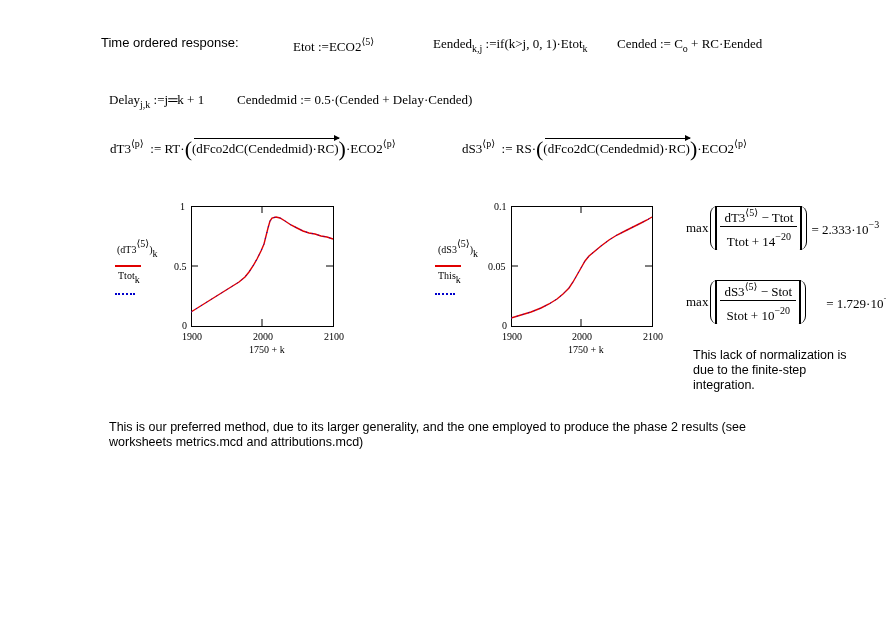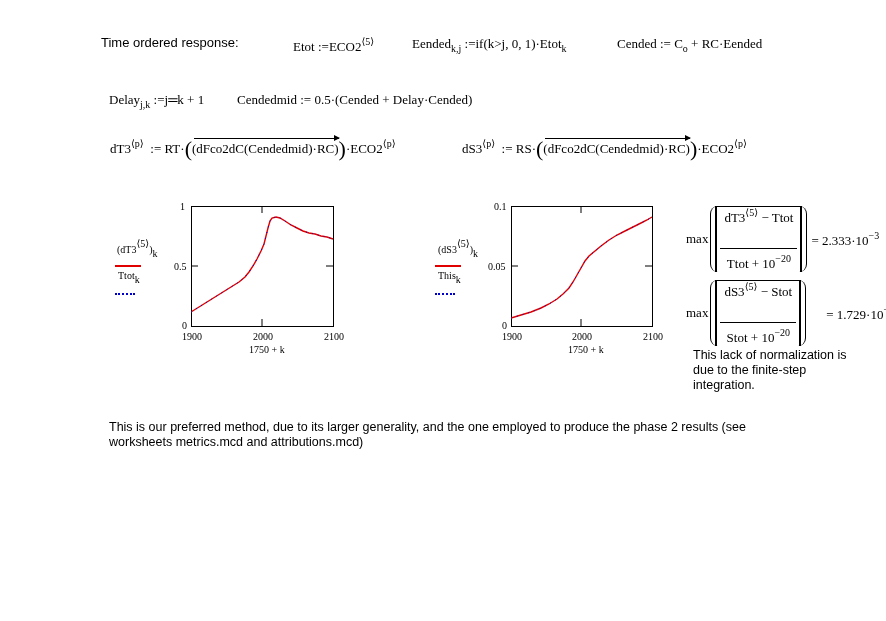--- a/index.html
+++ b/index.html
@@ -15,37 +15,37 @@
   sup { font-size:10px; vertical-align:6px; }
   .vecbox { display:inline-block; position:relative; }
   .vecbox .arrow { position:absolute; left:2px; right:0; top:-3px; height:1px; background:#000; }
   .vecbox .arrow::after { content:""; position:absolute; right:-1px; top:-3px; border-left:6px solid #000; border-top:3px solid transparent; border-bottom:3px solid transparent; }
   .bigparen { font-size:22px; vertical-align:-3px; }
   .plot-legend { font-size:10px; }
   .legend-red { position:absolute; width:26px; height:0; border-top:2px solid #e00000; }
   .legend-blue { position:absolute; width:20px; height:0; border-top:2px dotted #0000cc; }
   .tick { font-size:10px; position:absolute; }
   .frac { display:inline-block; text-align:center; vertical-align:middle; }
-  .frac .num { display:block; padding:0 4px 22px 4px; border-bottom:1px solid #000; }
+  .frac .num { display:block; padding:0 4px 0 4px; border-bottom:1px solid #000; }
   .frac .den { display:block; padding:4px 4px 0 4px; }
   .maxexpr { display:flex; align-items:center; }
   .absbars { border-left:2px solid #000; border-right:2px solid #000; padding:0 3px; position:relative; margin:0 2px; }
   .absbars-outer { border-left:1px solid #000; border-right:1px solid #000; padding:0 2px; position:relative; border-radius:8px; }
 </style>
 </head>
 <body>
 
 <div class="abs heading" style="left:101px; top:35px;">Time ordered response:</div>
 
 <div class="abs math" style="left:293px; top:36px;">
   <span>Etot</span>
   <span>:=</span><span>ECO2</span><sup>⟨5⟩</sup>
 </div>
 
-<div class="abs math" style="left:412px; top:36px;font-family:Liberation Serif, serif;">
+<div class="abs math" style="left:433px; top:36px;font-family:Liberation Serif, serif;">
   <span>Eended</span><sub>k,j</sub>
   <span>:=</span><span>if(k&gt;j, 0, 1)·Etot</span><sub>k</sub>
 </div>
 
 <div class="abs math" style="left:617px; top:36px;">
   <span>Cended</span>
   <span>:=</span>
   <span>C</span><sub>o</sub>
   <span>+ RC·Eended</span>
 </div>
@@ -135,21 +135,21 @@
     <polyline fill="none" stroke="#0000cc" stroke-width="1" stroke-dasharray="1,5" points="0,112 10,109 20,106 30,102 38,98 46,93 52,88 58,82 62,76 66,69 70,62 74,55 78,50 84,45 90,40 98,34 106,29 114,25 122,21 130,17 136,14 141,11"></polyline>
   </svg>
 </div>
 
 <div class="abs math maxexpr" style="left:686px; top:206px;">
   <span>max</span>
   <span class="absbars-outer" style="margin-left:2px;">
     <span class="absbars" style="display:inline-block; border-top:1px solid #000;">
       <span class="frac">
         <span class="num"><span>dT3</span><sup>⟨5⟩</sup><span> − Ttot</span></span>
-        <span class="den"><span>Ttot + 10</span><sup>−20</sup></span>
+        <span class="den"><span>Ttot + 14</span><sup>−20</sup></span>
       </span>
     </span>
   </span>
   <span style="margin-left:4px;"><span>= 2.333·10</span><sup>−3</sup></span>
 </div>
 
 <div class="abs math maxexpr" style="left:686px; top:280px;">
   <span>max</span>
   <span class="absbars-outer" style="margin-left:2px;">
     <span class="absbars" style="display:inline-block; border-top:1px solid #000;">

